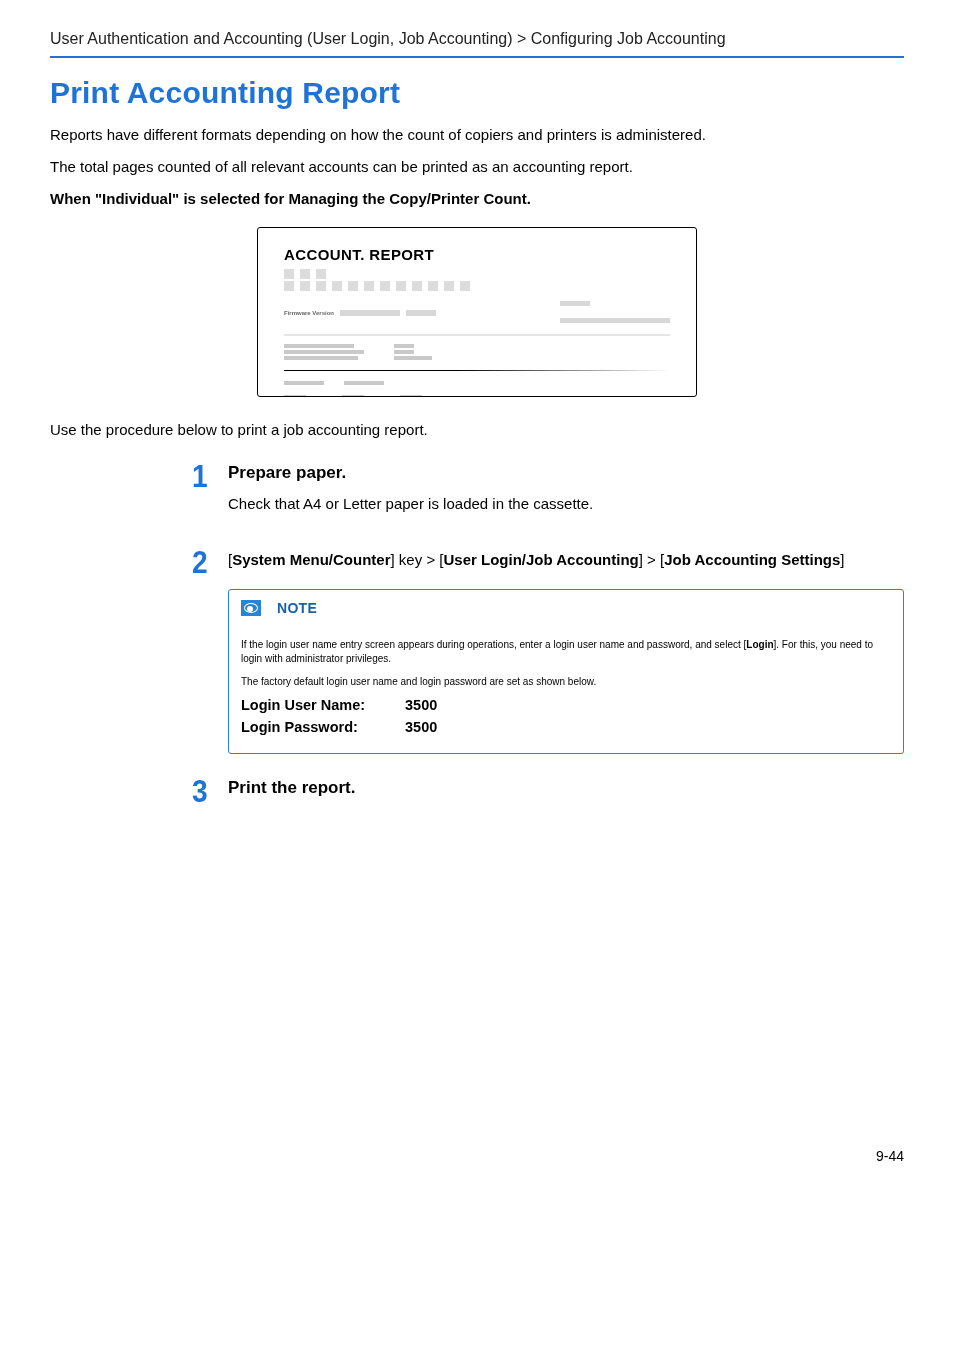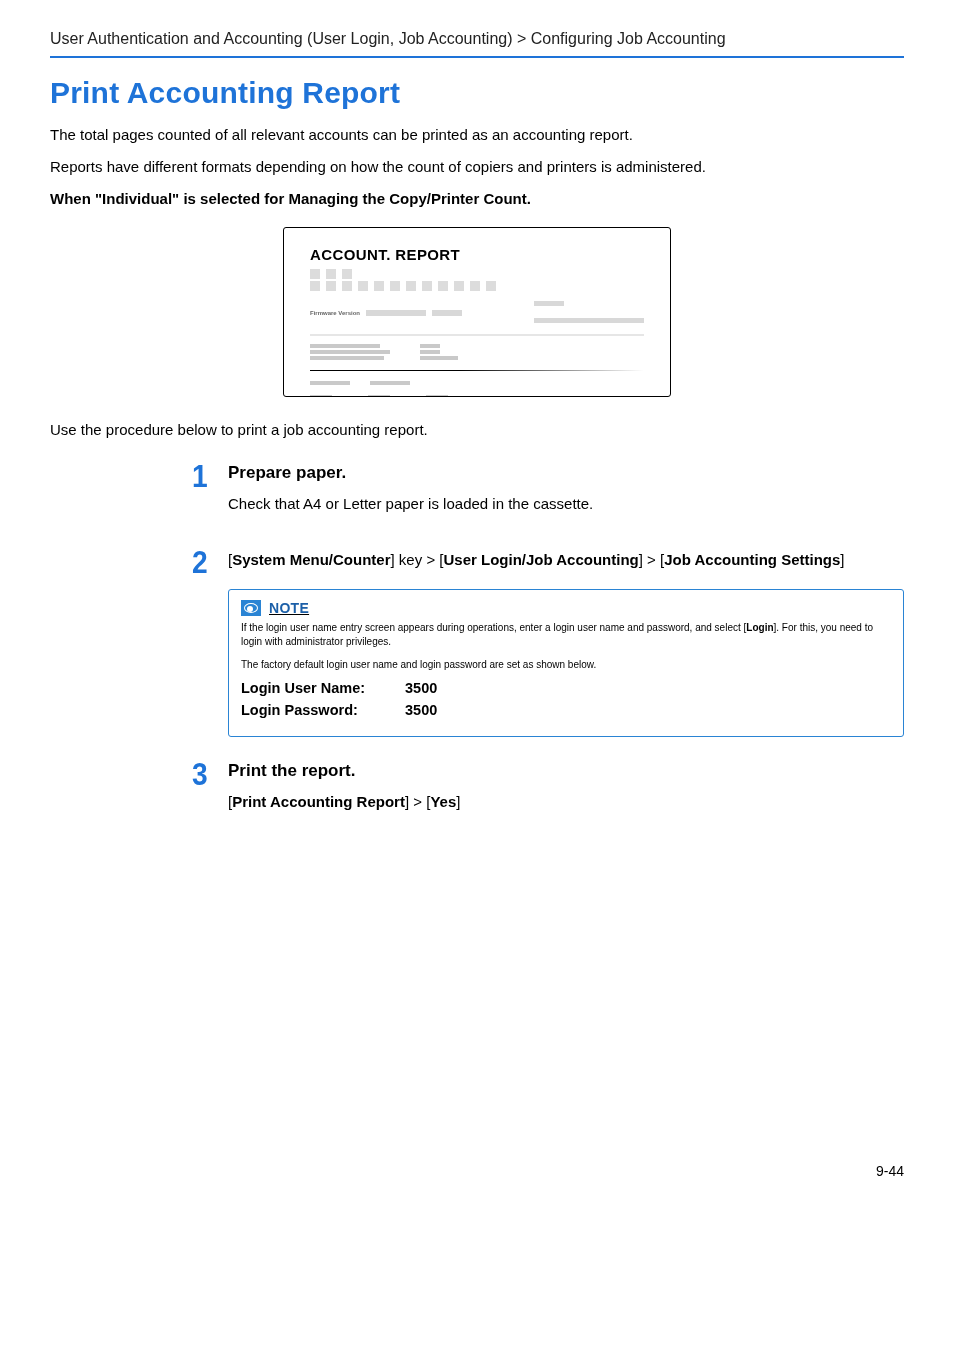--- a/index.html
+++ b/index.html
@@ -33,21 +33,21 @@
     letter-spacing: 0.2px;
   }
   p { margin: 0 0 10px 0; line-height: 1.45; }
   .strong { font-weight: bold; }
   .report-preview-wrap {
     display: flex;
     justify-content: center;
     margin: 18px 0 22px 0;
   }
   .report-preview {
-    width: 388px;
+    width: 440px;
     height: 170px;
     border: 1px solid #000;
     border-radius: 3px;
     padding: 18px 26px 10px 26px;
     position: relative;
     overflow: hidden;
   }
   .report-title {
     font-weight: bold;
     font-size: 15px;
@@ -93,23 +93,22 @@
   }
   .note-box {
     border: 1px solid #2a84d4;
     border-radius: 3px;
     padding: 10px 12px 12px 12px;
     margin-top: 18px;
   }
   .note-head {
     display: flex;
     align-items: center;
-    gap: 8px;
-    margin-bottom: 5px;
-    text-decoration: underline;
+    gap: 16px;
+    margin-bottom: 22px;
   }
   .note-icon {
     width: 20px; height: 16px;
     background: #2a84d4;
     position: relative;
   }
   .note-icon::before{
     content:""; position:absolute; inset:3px; border-radius:50%;
     border:1px solid #fff; background:transparent;
   }
@@ -135,22 +134,22 @@
 </style>
 </head>
 <body>
 <div class="page">
 
 <div class="breadcrumb">User Authentication and Accounting (User Login, Job Accounting) &gt; Configuring Job Accounting</div>
 <hr class="hr-accent">
 
 <h1 class="section-title">Print Accounting Report</h1>
 
+<p>Reports have different formats depending on how the count of copiers and printers is administered.</p>
 <p>The total pages counted of all relevant accounts can be printed as an accounting report.</p>
-<p>Reports have different formats depending on how the count of copiers and printers is administered.</p>
 <p class="strong">When "Individual" is selected for Managing the Copy/Printer Count.</p>
 
 <div class="report-preview-wrap">
   <div class="report-preview">
     <div class="report-title">ACCOUNT. REPORT</div>
     <div class="stub-row">
       <span class="stub-sq"></span>
       <span class="stub-sq"></span>
       <span class="stub-sq"></span>
     </div>
@@ -244,23 +243,20 @@
           </div>
         </div>
       </div>
     </div>
   </div>
 
   <div class="step">
     <div class="step-num">3</div>
     <div class="step-body">
       <div class="step-title">Print the report.</div>
-      <p>
-        <span>[</span><span class="strong">Print Accounting Report</span><span>] &gt; [</span><span class="strong">Yes</span><span>]</span>
-      </p>
     </div>
   </div>
 
 </div>
 
 <div class="page-num">9-44</div>
 
 </div>
 
 </body></html>

